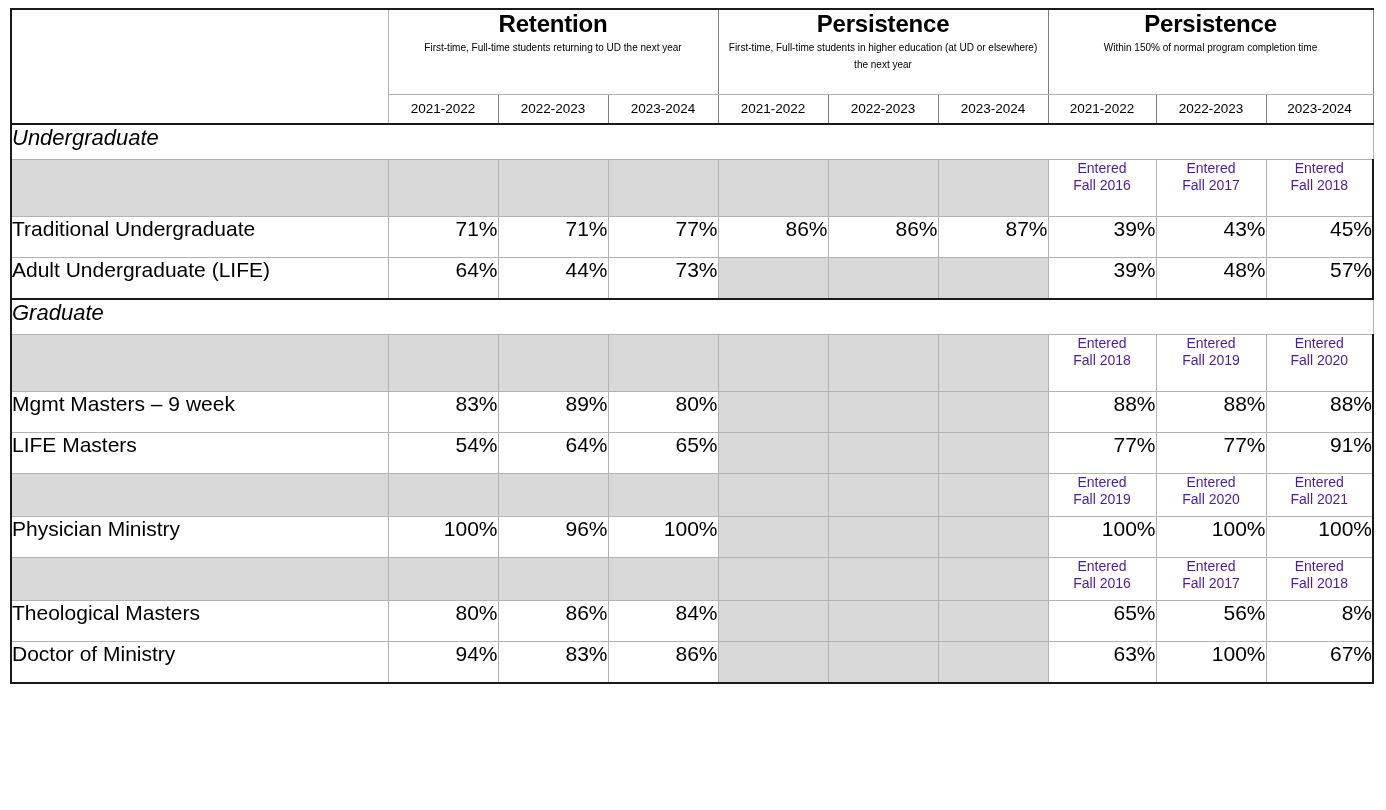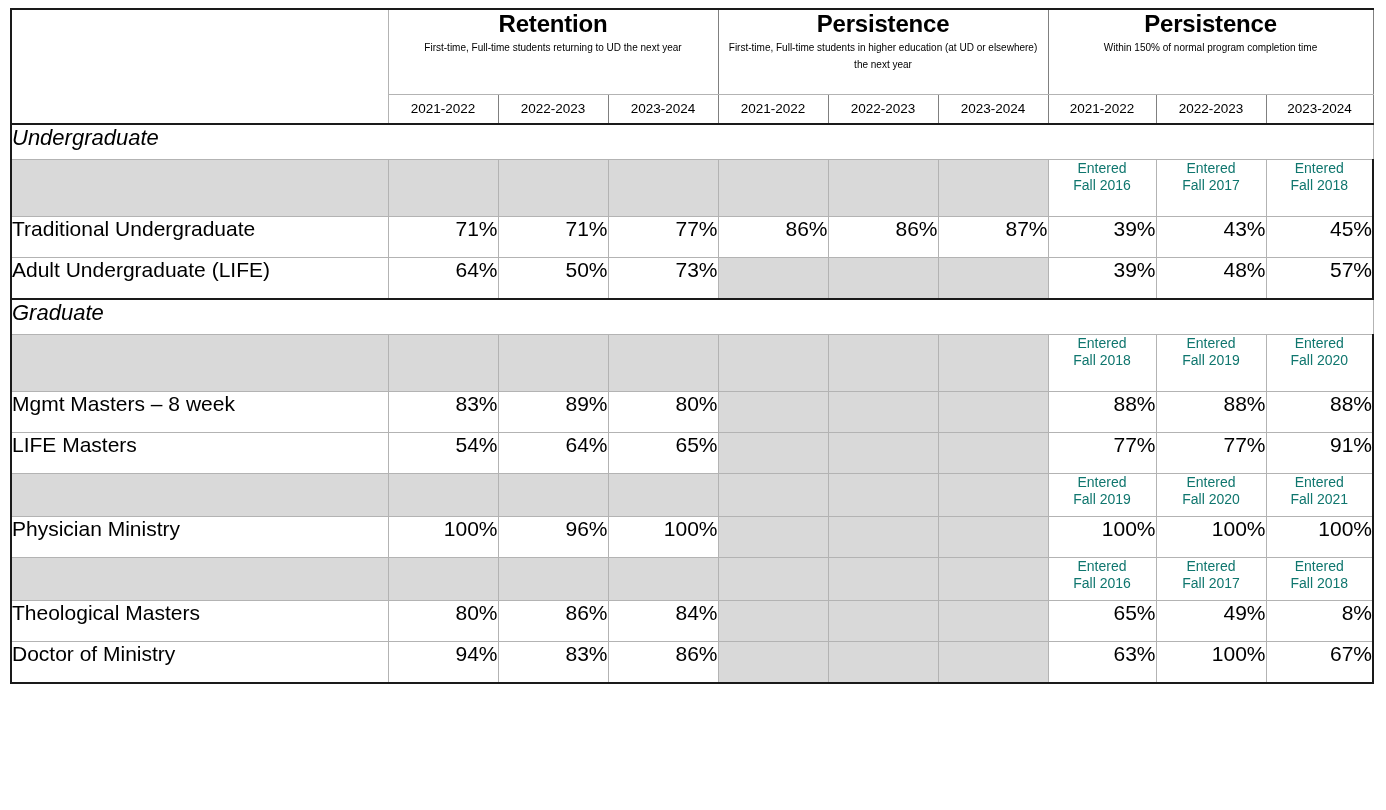--- a/index.html
+++ b/index.html
@@ -93,21 +93,21 @@
 
   
   .band-blank {
     background: #d9d9d9 !important;
   }
   .entered-cell {
     text-align: center;
     font-size: 14px;
     line-height: 17px;
     padding: 8px 4px 4px 4px;
-    color: #0f766e;
+    color: #4c1d95;
     vertical-align: top;
   }
   .entered-cell .ln { display: block; }
 
   
   .row-label {
     font-size: 21px;
     padding: 5px 4px 6px 10px;
     color: #000;
     vertical-align: top;
@@ -211,21 +211,21 @@
       <td class="val">86%</td>
       <td class="val">87%</td>
       <td class="val">39%</td>
       <td class="val">43%</td>
       <td class="val edge-right">45%</td>
     </tr>
 
     <tr>
       <td class="row-label edge-left h-data">Adult Undergraduate (LIFE)</td>
       <td class="val">64%</td>
-      <td class="val">50%</td>
+      <td class="val">44%</td>
       <td class="val">73%</td>
       <td class="val gray"></td>
       <td class="val gray"></td>
       <td class="val gray"></td>
       <td class="val">39%</td>
       <td class="val">48%</td>
       <td class="val edge-right">57%</td>
     </tr>
 
     <tr class="section-row">
@@ -248,21 +248,21 @@
         <span class="ln">Entered</span>
         <span class="ln">Fall 2019</span>
       </td>
       <td class="entered-cell edge-right">
         <span class="ln">Entered</span>
         <span class="ln">Fall 2020</span>
       </td>
     </tr>
 
     <tr>
-      <td class="row-label edge-left h-data">Mgmt Masters – 8 week</td>
+      <td class="row-label edge-left h-data">Mgmt Masters – 9 week</td>
       <td class="val">83%</td>
       <td class="val">89%</td>
       <td class="val">80%</td>
       <td class="val gray"></td>
       <td class="val gray"></td>
       <td class="val gray"></td>
       <td class="val">88%</td>
       <td class="val">88%</td>
       <td class="val edge-right">88%</td>
     </tr>
@@ -339,21 +339,21 @@
 
     <tr>
       <td class="row-label edge-left h-data">Theological Masters</td>
       <td class="val">80%</td>
       <td class="val">86%</td>
       <td class="val">84%</td>
       <td class="val gray"></td>
       <td class="val gray"></td>
       <td class="val gray"></td>
       <td class="val">65%</td>
-      <td class="val">49%</td>
+      <td class="val">56%</td>
       <td class="val edge-right">8%</td>
     </tr>
 
     <tr>
       <td class="row-label edge-left edge-bottom h-data">Doctor of Ministry</td>
       <td class="val edge-bottom">94%</td>
       <td class="val edge-bottom">83%</td>
       <td class="val edge-bottom">86%</td>
       <td class="val gray edge-bottom"></td>
       <td class="val gray edge-bottom"></td>

